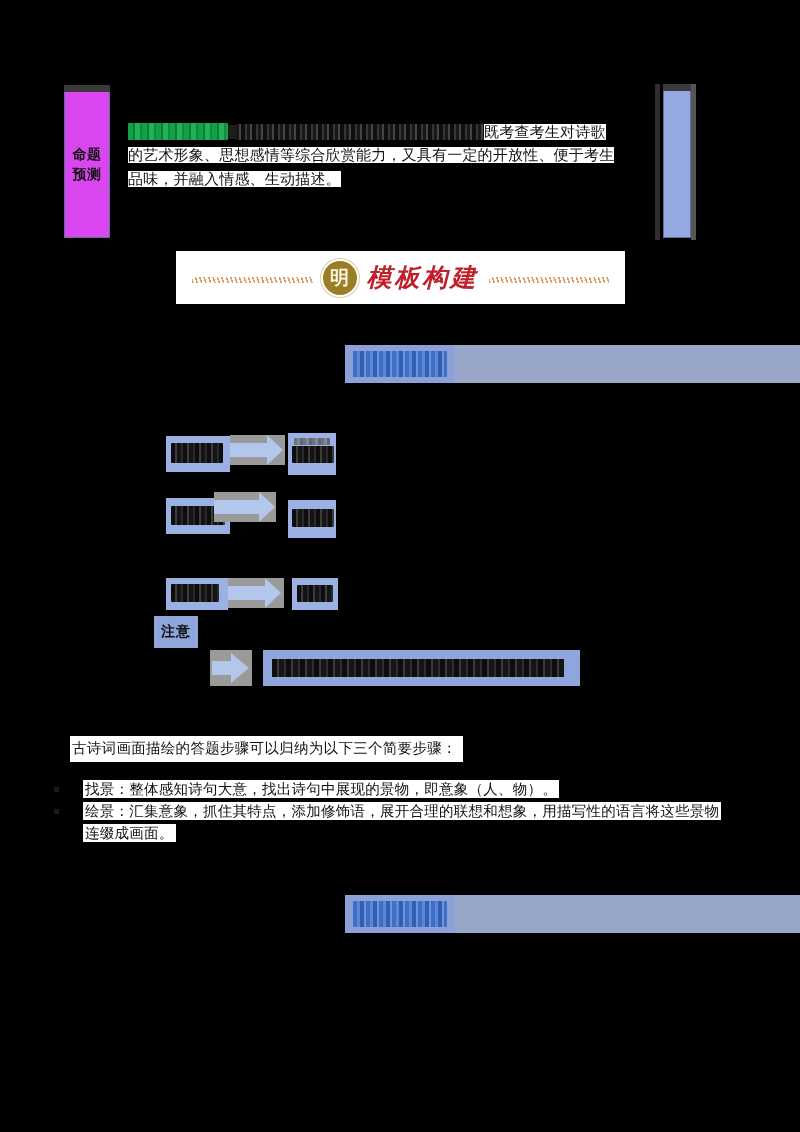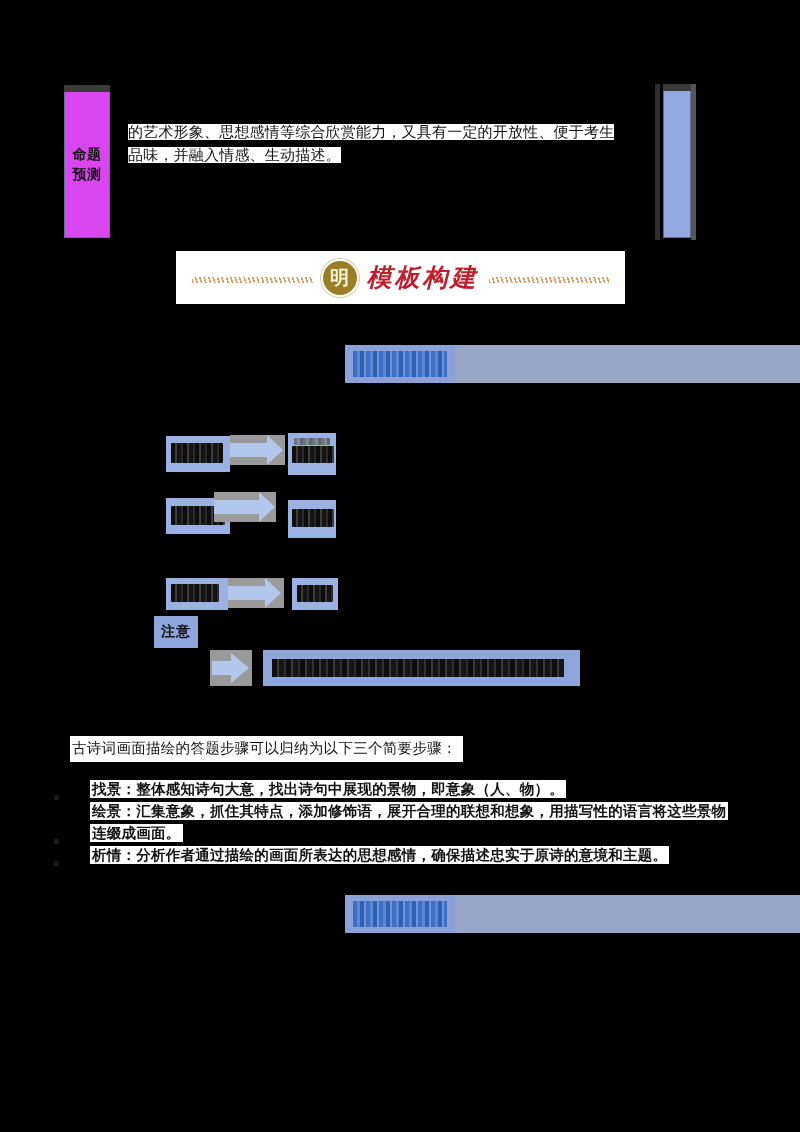--- a/index.html
+++ b/index.html
@@ -325,24 +325,23 @@
     letter-spacing: 0.3px;
   }
   .steps {
     position: absolute;
     left: 54px;
     top: 778px;
     width: 678px;
   }
   .step {
     display: flex;
-    align-items: flex-end;
-    gap: 17px;
+    align-items: flex-start;
+    gap: 10px;
     margin-bottom: 0px;
-    font-weight: bold;
   }
   .bullet {
     flex: 0 0 auto;
     width: 5px;
     height: 5px;
     background: #1a1a1a;
     margin-top: 9px;
     margin-right: 14px;
   }
   .step-text {
@@ -370,20 +369,23 @@
     <div>预测</div>
   </div>
 
   <div class="right-bar">
     <div class="edge-l"></div>
     <div class="edge-r"></div>
     <div class="cap"></div>
   </div>
 
   <div class="pred-body">
+    <div>
+      <span class="redact-green"></span><span class="redact-tiny"></span><span class="redact-dark"></span><span class="ln">既考查考生对诗歌</span>
+    </div>
     <div><span class="ln">的艺术形象、思想感情等综合欣赏能力，又具有一定的开放性、便于考生</span></div>
     <div><span class="ln">品味，并融入情感、生动描述。</span></div>
   </div>
 
   <div class="banner">
     <div class="dash left"></div>
     <div class="seal">明</div>
     <div class="btitle">模板构建</div>
     <div class="dash right"></div>
   </div>
@@ -450,24 +452,20 @@
 
   <div class="steps">
     <div class="step">
       <div class="bullet"></div>
       <div class="step-text"><span>找景：整体感知诗句大意，找出诗句中展现的景物，即意象（人、物）。</span></div>
     </div>
     <div class="step">
       <div class="bullet"></div>
       <div class="step-text"><span>绘景：汇集意象，抓住其特点，添加修饰语，展开合理的联想和想象，用描写性的语言将这些景物连缀成画面。</span></div>
     </div>
-    <div class="step">
-      <div class="bullet"></div>
-      <div class="step-text"><span>析情：分析作者通过描绘的画面所表达的思想感情，确保描述忠实于原诗的意境和主题。</span></div>
-    </div>
   </div>
 
   <div class="sect-strip" style="top:895px;">
     <div class="sect-chip">
       <div class="inner"></div>
     </div>
   </div>
 
 </div>
 

